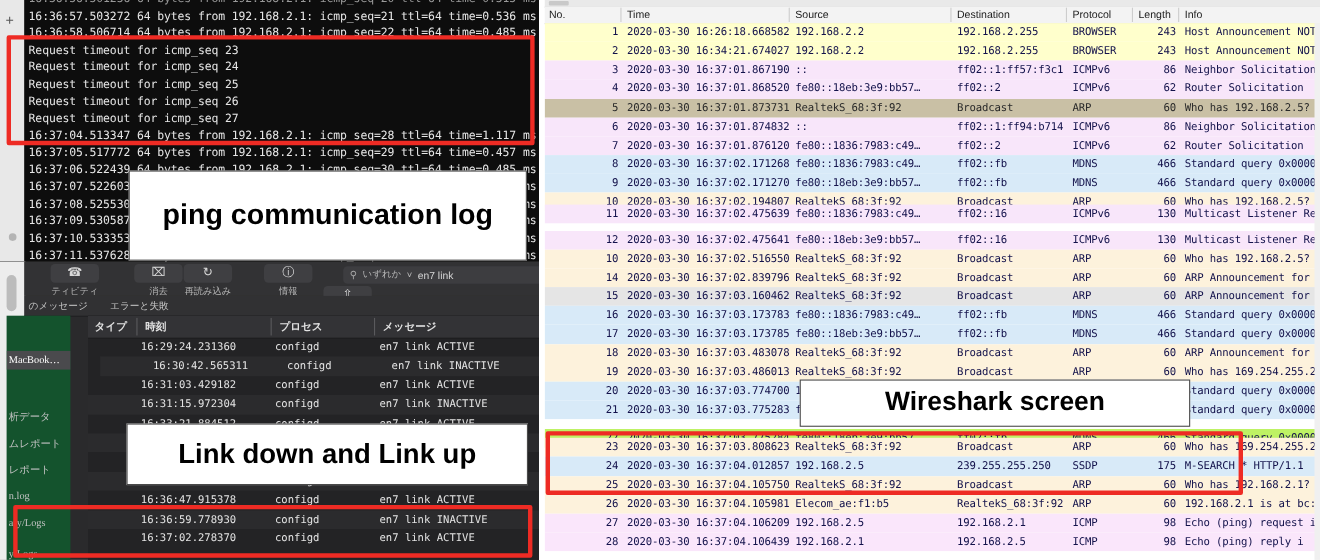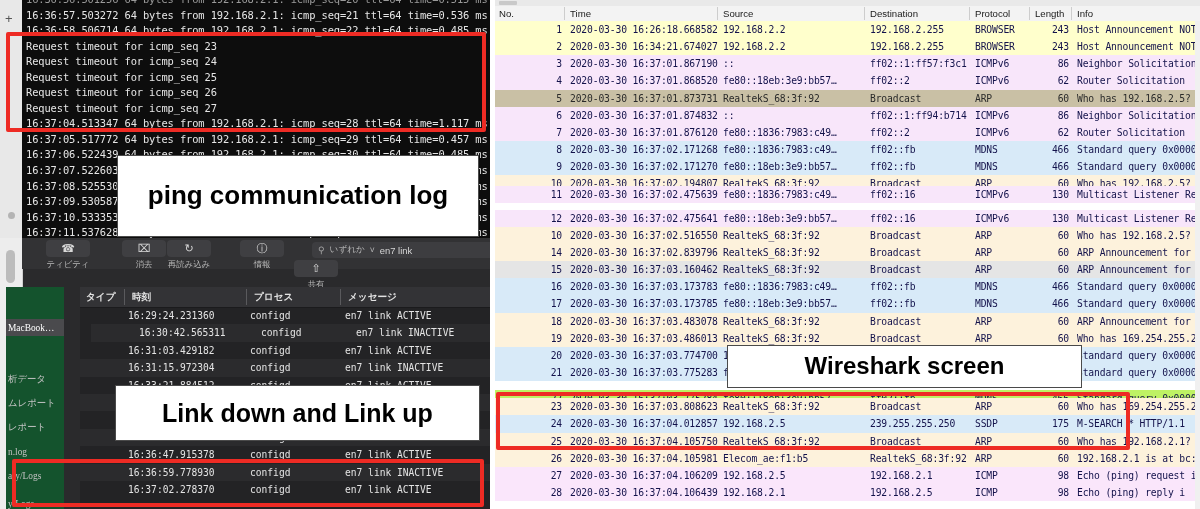--- a/index.html
+++ b/index.html
@@ -123,20 +123,24 @@
           <div class="tb-lab">共有</div>
         </div>
         <div class="tb-search" title="検索">
           <span class="mag">⚲</span>
           <span class="tok">いずれか</span>
           <span class="tok">˅</span>
           <span class="val">en7 link</span>
         </div>
       </div>
 
+    <div class="cons-filters" id="cons-filters">
+        <span style="left: 4px;">のメッセージ</span>
+        <span style="left: 78px;">エラーと失敗</span>
+      </div>
 
     <div class="cons-side" id="cons-side">
         <div class="side-row sel" style="top: 32px;">MacBook…</div>
         <div class="side-row" style="top: 56px;"></div>
         <div class="side-row" style="top: 84px;">析データ</div>
         <div class="side-row" style="top: 108px;">ムレポート</div>
         <div class="side-row" style="top: 132px;">レポート</div>
         <div class="side-row" style="top: 156px;">n.log</div>
         <div class="side-row" style="top: 180px;">ary/Logs</div>
         <div class="side-row" style="top: 208px;">y/Logs</div>

